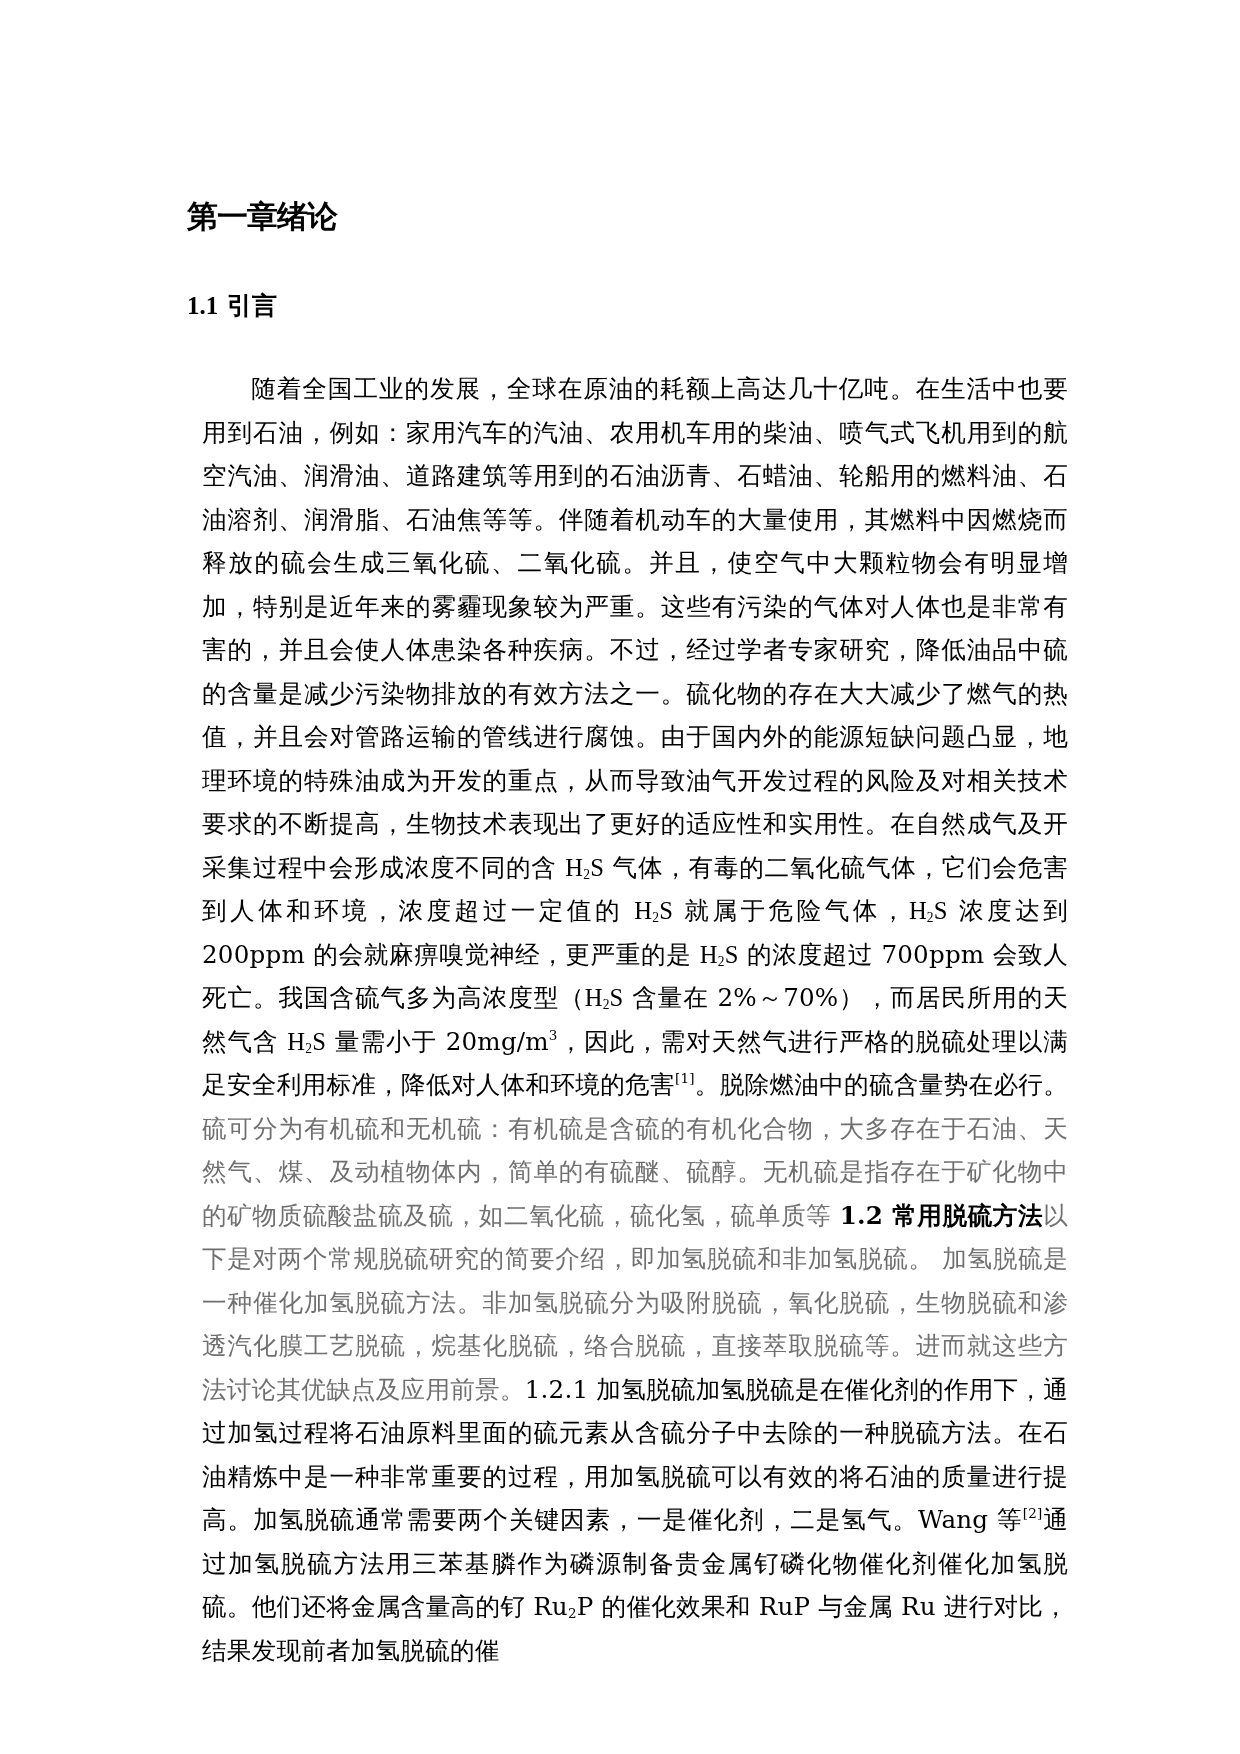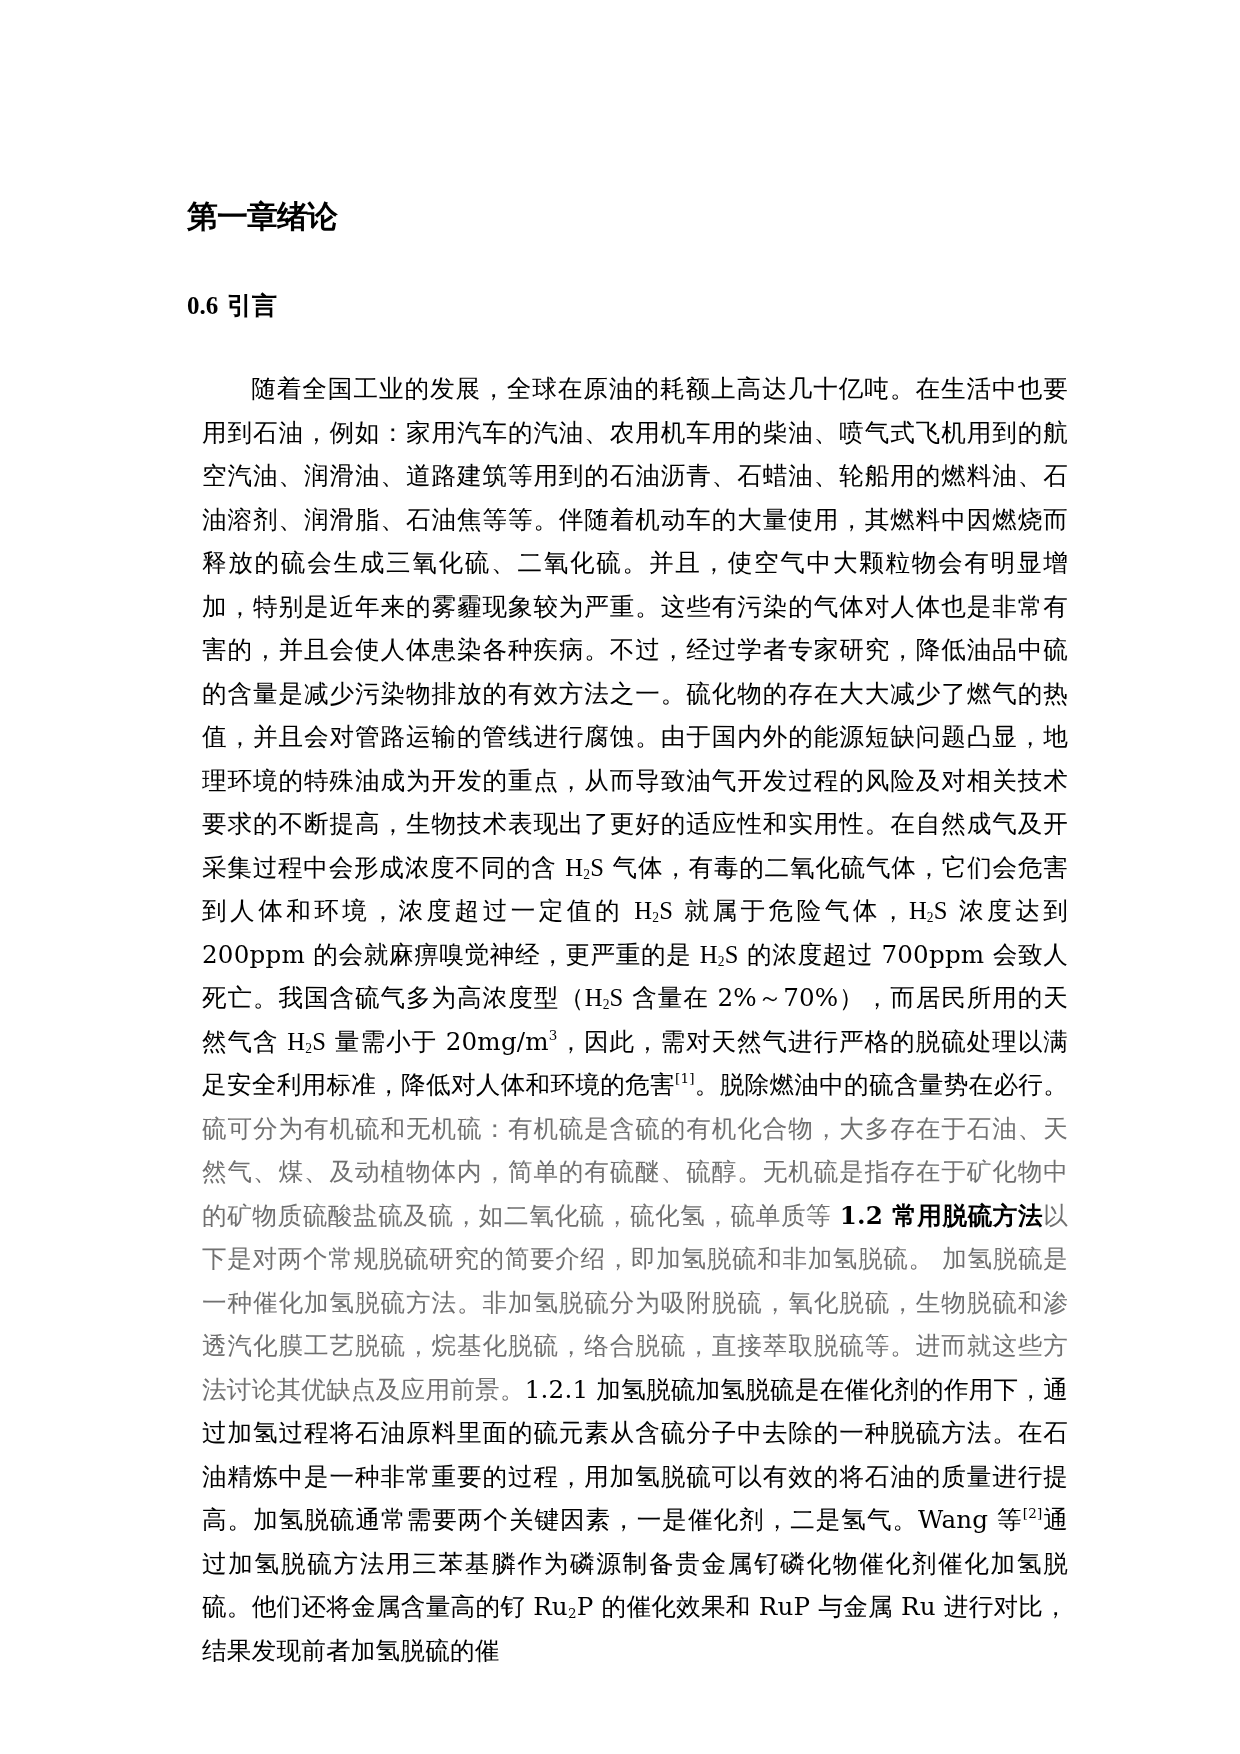--- a/index.html
+++ b/index.html
@@ -79,17 +79,17 @@
       font-family: "Liberation Serif", "DejaVu Serif", serif;
     }
   </style>
 </head>
 <body>
 
 <div class="page">
 
   <h1 class="chapter-title">第一章绪论</h1>
 
-  <h2 class="section-title"><span class="num">0.6</span> <span>引言</span></h2>
+  <h2 class="section-title"><span class="num">1.1</span> <span>引言</span></h2>
 
   <p class="body-text"><span>随着全国工业的发展，全球在原油的耗额上高达几十亿吨。在生活中也要用到石油，例如：家用汽车的汽油、农用机车用的柴油、喷气式飞机用到的航空汽油、润滑油、道路建筑等用到的石油沥青、石蜡油、轮船用的燃料油、石油溶剂、润滑脂、石油焦等等。伴随着机动车的大量使用，其燃料中因燃烧而释放的硫会生成三氧化硫、二氧化硫。并且，使空气中大颗粒物会有明显增加，特别是近年来的雾霾现象较为严重。这些有污染的气体对人体也是非常有害的，并且会使人体患染各种疾病。不过，经过学者专家研究，降低油品中硫的含量是减少污染物排放的有效方法之一。硫化物的存在大大减少了燃气的热值，并且会对管路运输的管线进行腐蚀。由于国内外的能源短缺问题凸显，地理环境的特殊油成为开发的重点，从而导致油气开发过程的风险及对相关技术要求的不断提高，生物技术表现出了更好的适应性和实用性。在自然成气及开采集过程中会形成浓度不同的含 </span><span class="latin"><span>H</span><sub>2</sub><span>S</span></span><span> 气体，有毒的二氧化硫气体，它们会危害到人体和环境，浓度超过一定值的 </span><span class="latin"><span>H</span><sub>2</sub><span>S</span></span><span> 就属于危险气体，</span><span class="latin"><span>H</span><sub>2</sub><span>S</span></span><span> 浓度达到  200ppm 的会就麻痹嗅觉神经，更严重的是 </span><span class="latin"><span>H</span><sub>2</sub><span>S</span></span><span> 的浓度超过 700ppm 会致人死亡。我国含硫气多为高浓度型（</span><span class="latin"><span>H</span><sub>2</sub><span>S</span></span><span> 含量在 2%～70%），而居民所用的天然气含 </span><span class="latin"><span>H</span><sub>2</sub><span>S</span></span><span> 量需小于 20mg/m</span><sup>3</sup><span>，因此，需对天然气进行严格的脱硫处理以满足安全利用标准，降低对人体和环境的危害</span><sup>[1]</sup><span>。脱除燃油中的硫含量势在必行。</span><span class="gray">硫可分为有机硫和无机硫：有机硫是含硫的有机化合物，大多存在于石油、天然气、煤、及动植物体内，简单的有硫醚、硫醇。无机硫是指存在于矿化物中的矿物质硫酸盐硫及硫，如二氧化硫，硫化氢，硫单质等 </span><span class="strong">1.2 常用脱硫方法</span><span class="gray">以下是对两个常规脱硫研究的简要介绍，即加氢脱硫和非加氢脱硫。 加氢脱硫是一种催化加氢脱硫方法。非加氢脱硫分为吸附脱硫，氧化脱硫，生物脱硫和渗透汽化膜工艺脱硫，烷基化脱硫，络合脱硫，直接萃取脱硫等。进而就这些方法讨论其优缺点及应用前景。</span><span>1.2.1 加氢脱硫加氢脱硫是在催化剂的作用下，通过加氢过程将石油原料里面的硫元素从含硫分子中去除的一种脱硫方法。在石油精炼中是一种非常重要的过程，用加氢脱硫可以有效的将石油的质量进行提高。加氢脱硫通常需要两个关键因素，一是催化剂，二是氢气。Wang 等</span><sup>[2]</sup><span>通过加氢脱硫方法用三苯基膦作为磷源制备贵金属钌磷化物催化剂催化加氢脱硫。他们还将金属含量高的钌 Ru</span><sub>2</sub><span>P 的催化效果和 RuP 与金属 Ru 进行对比，结果发现前者加氢脱硫的催</span></p>
 
 </div>
 
 </body></html>

